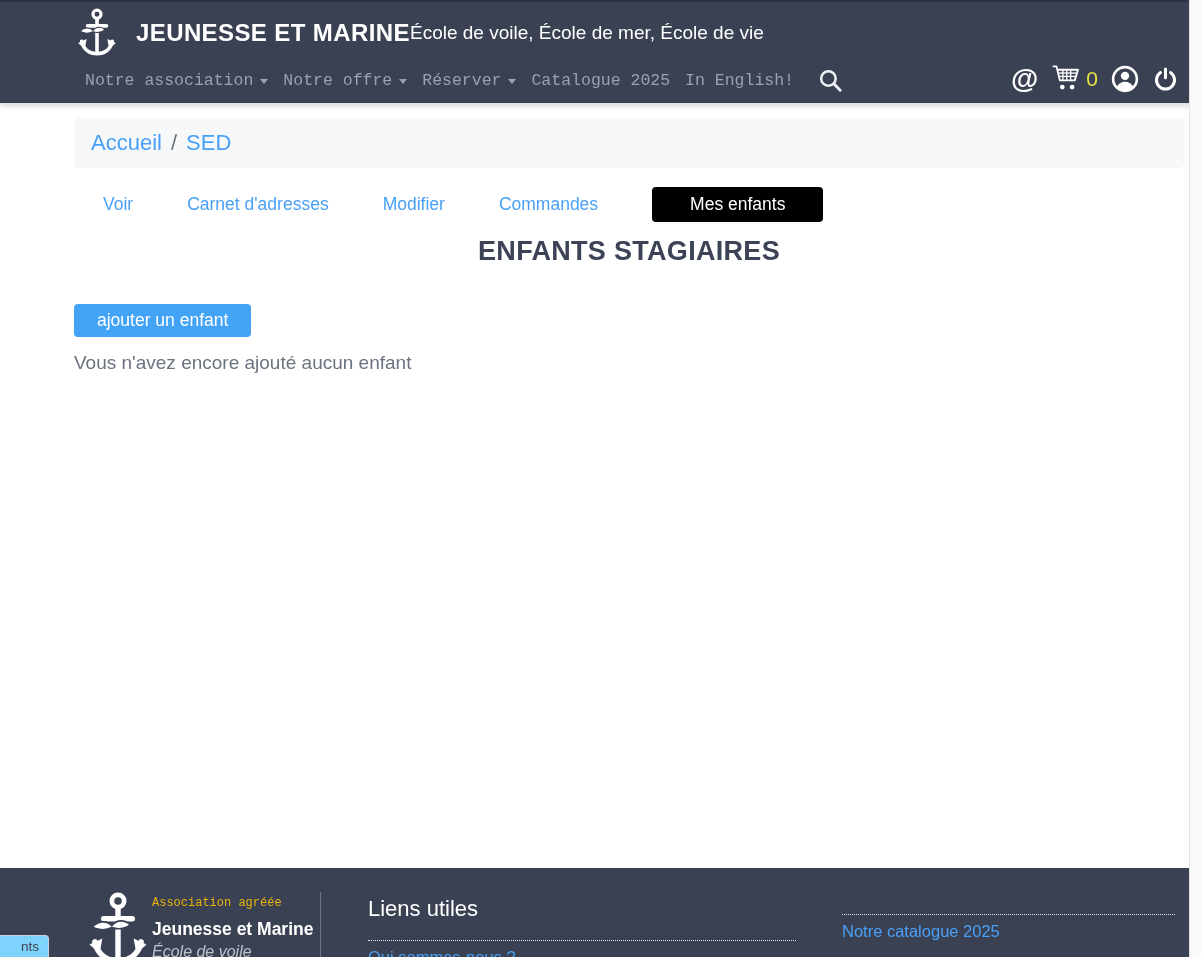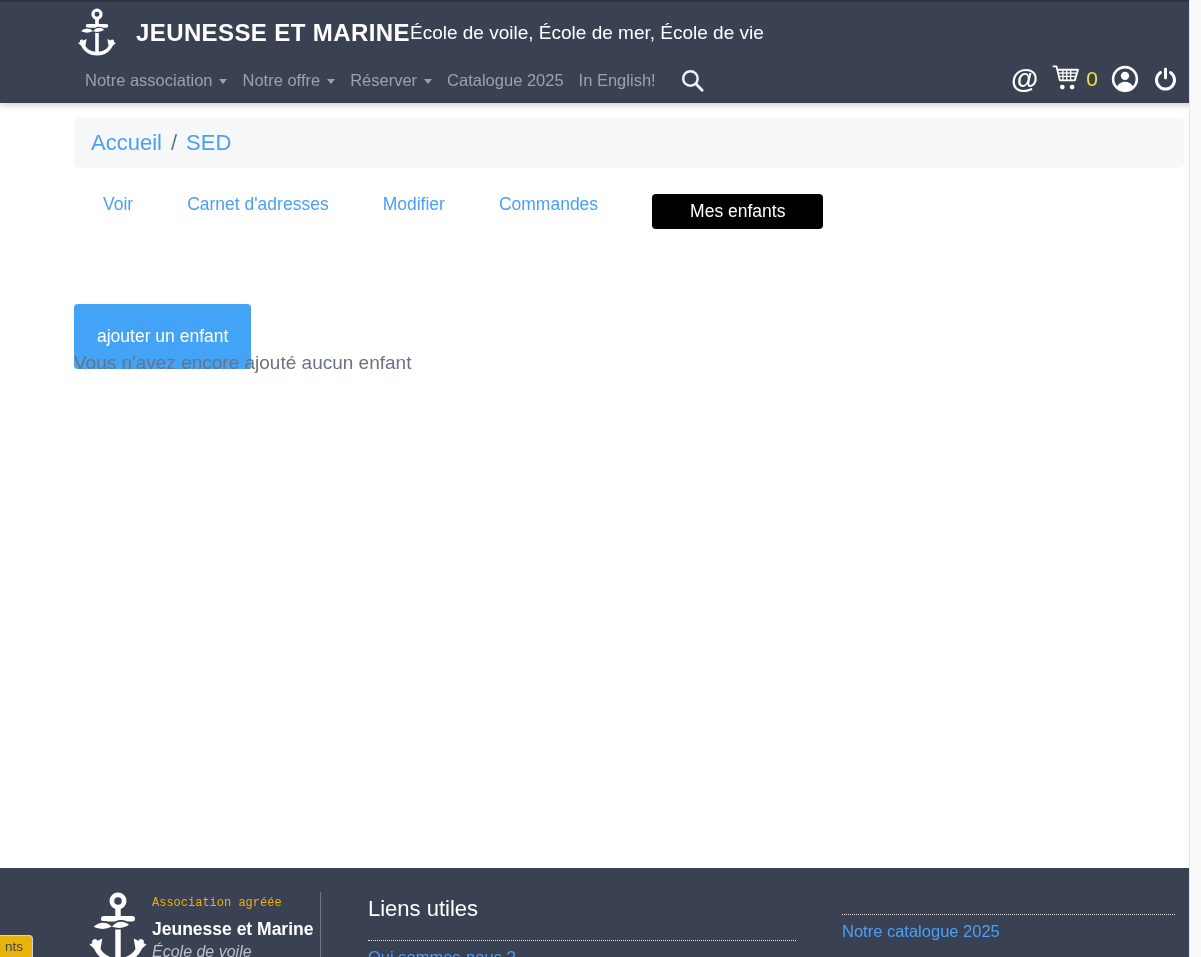--- a/index.html
+++ b/index.html
@@ -17,21 +17,21 @@
   .brand{
     position:absolute;left:136px;top:17px;color:#fff;font-size:24px;
     font-weight:bold;letter-spacing:.4px;cursor:pointer;white-space:nowrap;
   }
   .tagline{
     position:absolute;left:410px;top:20px;color:#fff;font-size:19px;white-space:nowrap;
   }
   .main-nav{
     position:absolute;left:85px;top:63px;height:30px;
     display:flex;align-items:center;gap:15px;
-    color:#9aa1af;font-size:16.5px;white-space:nowrap;
+    color:#9aa1af;font-size:16.5px;white-space:nowrap;font-family:Liberation Mono, monospace;
   }
   .nav-item{display:flex;align-items:center;gap:7px;cursor:pointer;}
   .caret{
     width:0;height:0;border-left:4.5px solid transparent;
     border-right:4.5px solid transparent;border-top:5px solid #9aa1af;
     margin-top:2px;
   }
   .search-btn{margin-left:8px;cursor:pointer;display:flex;align-items:center;}
   .header-icons{
     position:absolute;right:22px;top:60px;height:34px;
@@ -45,37 +45,37 @@
   
   .breadcrumb-bar{
     position:absolute;left:74px;top:118px;width:1110px;height:50px;
     background:#f7f8f9;border-radius:5px;display:flex;align-items:center;
     padding-left:17px;box-sizing:border-box;font-size:22px;gap:9px;
   }
   .bc-link{color:#4aa0f6;cursor:pointer;}
   .bc-sep{color:#6c757d;}
   
   .tabs{
-    position:absolute;left:74px;top:194px;width:1110px;height:36px;
-    display:flex;align-items:flex-start;padding-left:29px;box-sizing:border-box;
+    position:absolute;left:74px;top:186px;width:1110px;height:36px;
+    display:flex;align-items:center;padding-left:29px;box-sizing:border-box;
     gap:54px;font-size:17.5px;
   }
   .tab-link{color:#4aa0f6;cursor:pointer;white-space:nowrap;}
   .tab-active{
     background:#000000;color:#fff;padding:7px 38px;border-radius:4px;
     cursor:pointer;white-space:nowrap;
   }
   
   .page-title{
     position:absolute;left:74px;top:236px;width:1110px;text-align:center;
     font-size:27px;font-weight:600;color:#3c4356;letter-spacing:.3px;
   }
   .add-btn{
     position:absolute;left:74px;top:304px;background:#43a3f6;color:#fff;
-    border:none;border-radius:4px;padding:22px 23px;font-size:17.5px;
+    border:none;border-radius:4px;padding:6px 23px;font-size:17.5px;
     font-family:"Liberation Sans", sans-serif;cursor:pointer;
   }
   .empty-msg{
     position:absolute;left:74px;top:352px;font-size:19px;color:#6b7280;
   }
   
   .site-footer{
     position:absolute;left:0;top:868px;width:100%;height:89px;background:#3a4153;
   }
   .footer-logo{position:absolute;left:84px;top:22px;}
@@ -87,23 +87,23 @@
   .footer-col.links{left:368px;}
   .footer-col.all{left:842px;}
   .footer-col-title{font-size:22px;font-weight:normal;color:#fff;}
   .footer-dotted{border-bottom:1px dotted rgba(255,255,255,.85);margin-top:18px;}
   .footer-col.links .footer-dotted{width:428px;}
   .footer-col.all .footer-dotted{width:333px;}
   .footer-link{margin-top:7px;font-size:16.5px;color:#4aa0f6;cursor:pointer;}
   
   .status-tip{
     position:absolute;left:0;top:935px;height:22px;z-index:10;
-    background:#eab308;border:1px solid #cfd3d9;border-left:none;border-bottom:none;
+    background:#7dd3fc;border:1px solid #cfd3d9;border-left:none;border-bottom:none;
     border-radius:0 4px 0 0;color:#3f434a;font-size:13.5px;
-    padding:3px 9px 0 5px;box-sizing:border-box;
+    padding:3px 9px 0 21px;box-sizing:border-box;
   }
   .scrollbar{
     position:absolute;right:0;top:0;width:11px;height:100%;z-index:30;
     background:#fafafa;border-left:1px solid #e4e4e4;cursor:pointer;
   }
 </style>
 </head>
 <body>
 
 <div class="page">
@@ -196,20 +196,21 @@
   </div>
 
   <div class="tabs">
     <span class="tab-link">Voir</span>
     <span class="tab-link">Carnet d'adresses</span>
     <span class="tab-link">Modifier</span>
     <span class="tab-link">Commandes</span>
     <span class="tab-active">Mes enfants</span>
   </div>
 
+  <div class="page-title">ENFANTS STAGIAIRES</div>
   <button class="add-btn">ajouter un enfant</button>
   <div class="empty-msg">Vous n'avez encore ajouté aucun enfant</div>
 
   <div class="site-footer">
     <div class="footer-logo">
       <svg width="68" height="82" viewBox="0 0 100 120">
         <g stroke="#ffffff" stroke-width="8" fill="none" stroke-linecap="round">
           <circle cx="50" cy="16" r="9" stroke-width="7"></circle>
           <line x1="50" y1="26" x2="50" y2="100"></line>
           <line x1="29" y1="42" x2="71" y2="42"></line>

